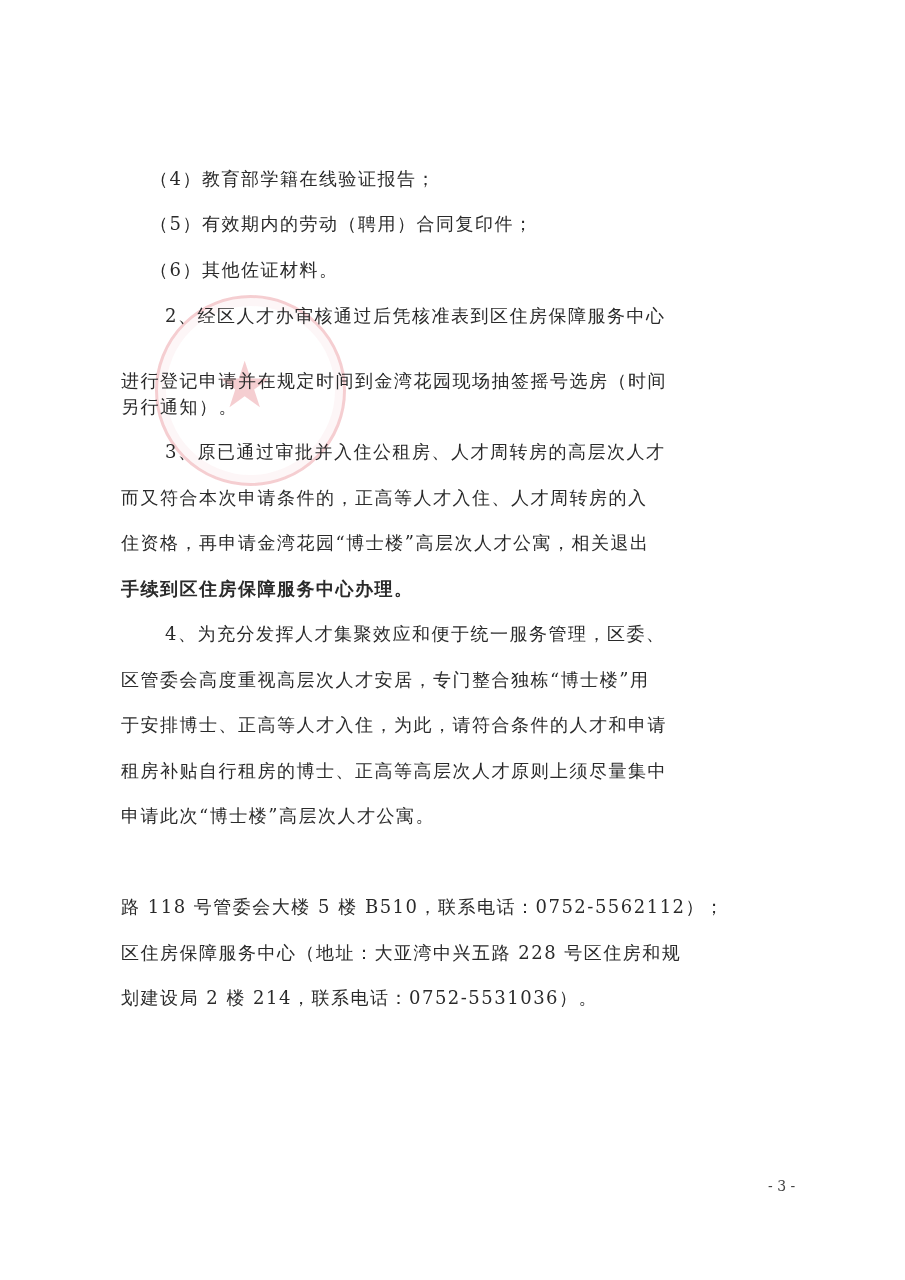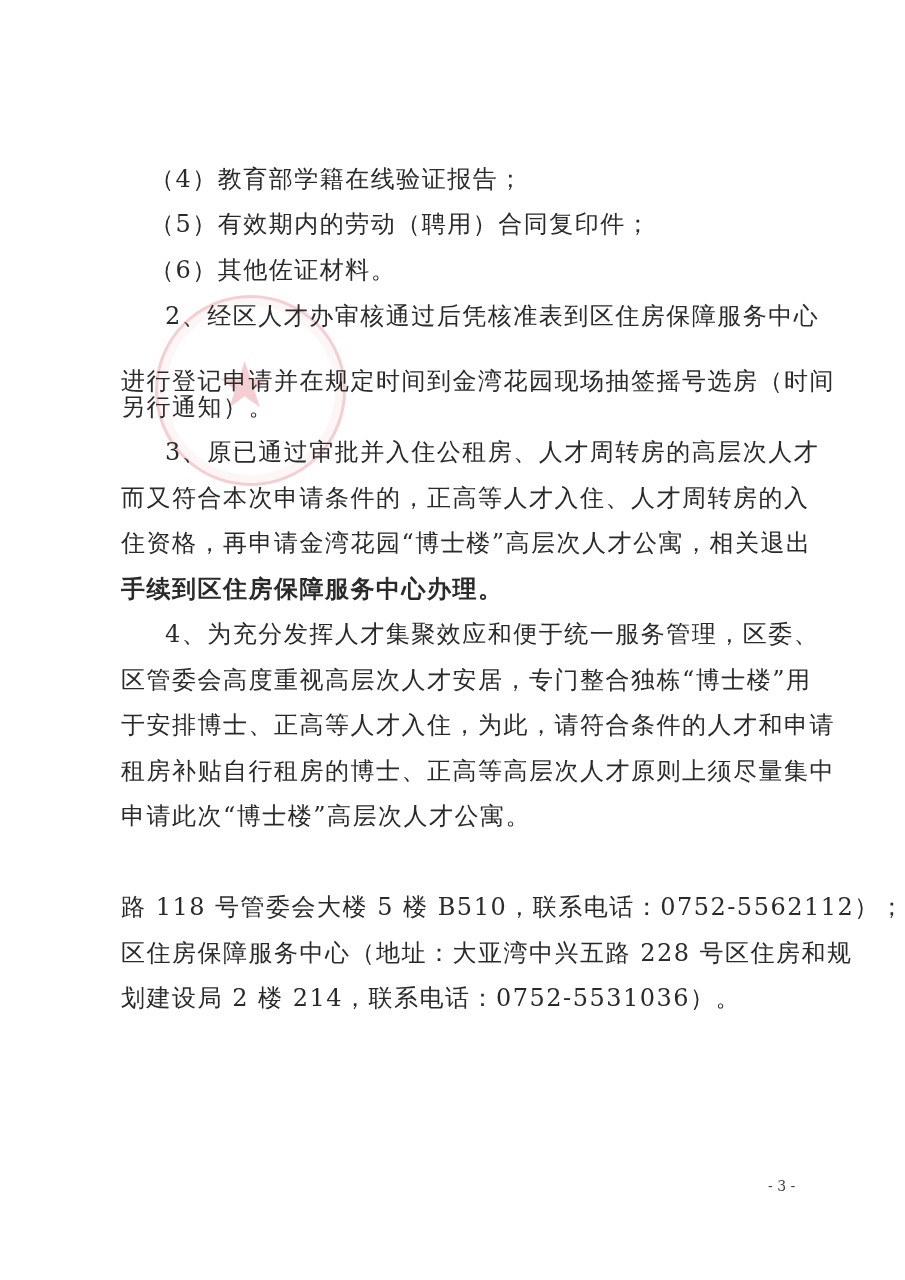--- a/index.html
+++ b/index.html
@@ -1,19 +1,19 @@
 <!DOCTYPE html>
 <html><head>
   <meta charset="utf-8">
   <style>
     html, body { margin: 0; padding: 0; background: #ffffff; }
     body { width: 905px; height: 1280px; position: relative; overflow: hidden;
            font-family: "DejaVu Serif", "Liberation Serif", serif; color: #2a2a2a; }
     .page { position: absolute; left: 0; top: 0; width: 905px; height: 1280px; }
-    .line { position: absolute; left: 0; white-space: nowrap; font-size: 24px; line-height: 30px;
+    .line { position: absolute; left: 0; white-space: nowrap; font-size: 18px; line-height: 30px;
             letter-spacing: 1.5px; }
     .bold { font-weight: bold; color: #1a1a1a; }
     .stamp { position: absolute; left: 155px; top: 295px; width: 185px; height: 185px;
              border-radius: 50%; border: 3px solid rgba(220, 80, 90, 0.28);
              box-shadow: inset 0 0 0 8px rgba(220, 80, 90, 0.05); }
     .stamp .star { position: absolute; left: 58px; top: 55px; font-size: 64px; line-height: 64px;
                    color: rgba(220, 80, 90, 0.28); }
     .page-number { position: absolute; left: 768px; top: 1178px; font-size: 14px; color: #444; }
   </style>
 </head>

